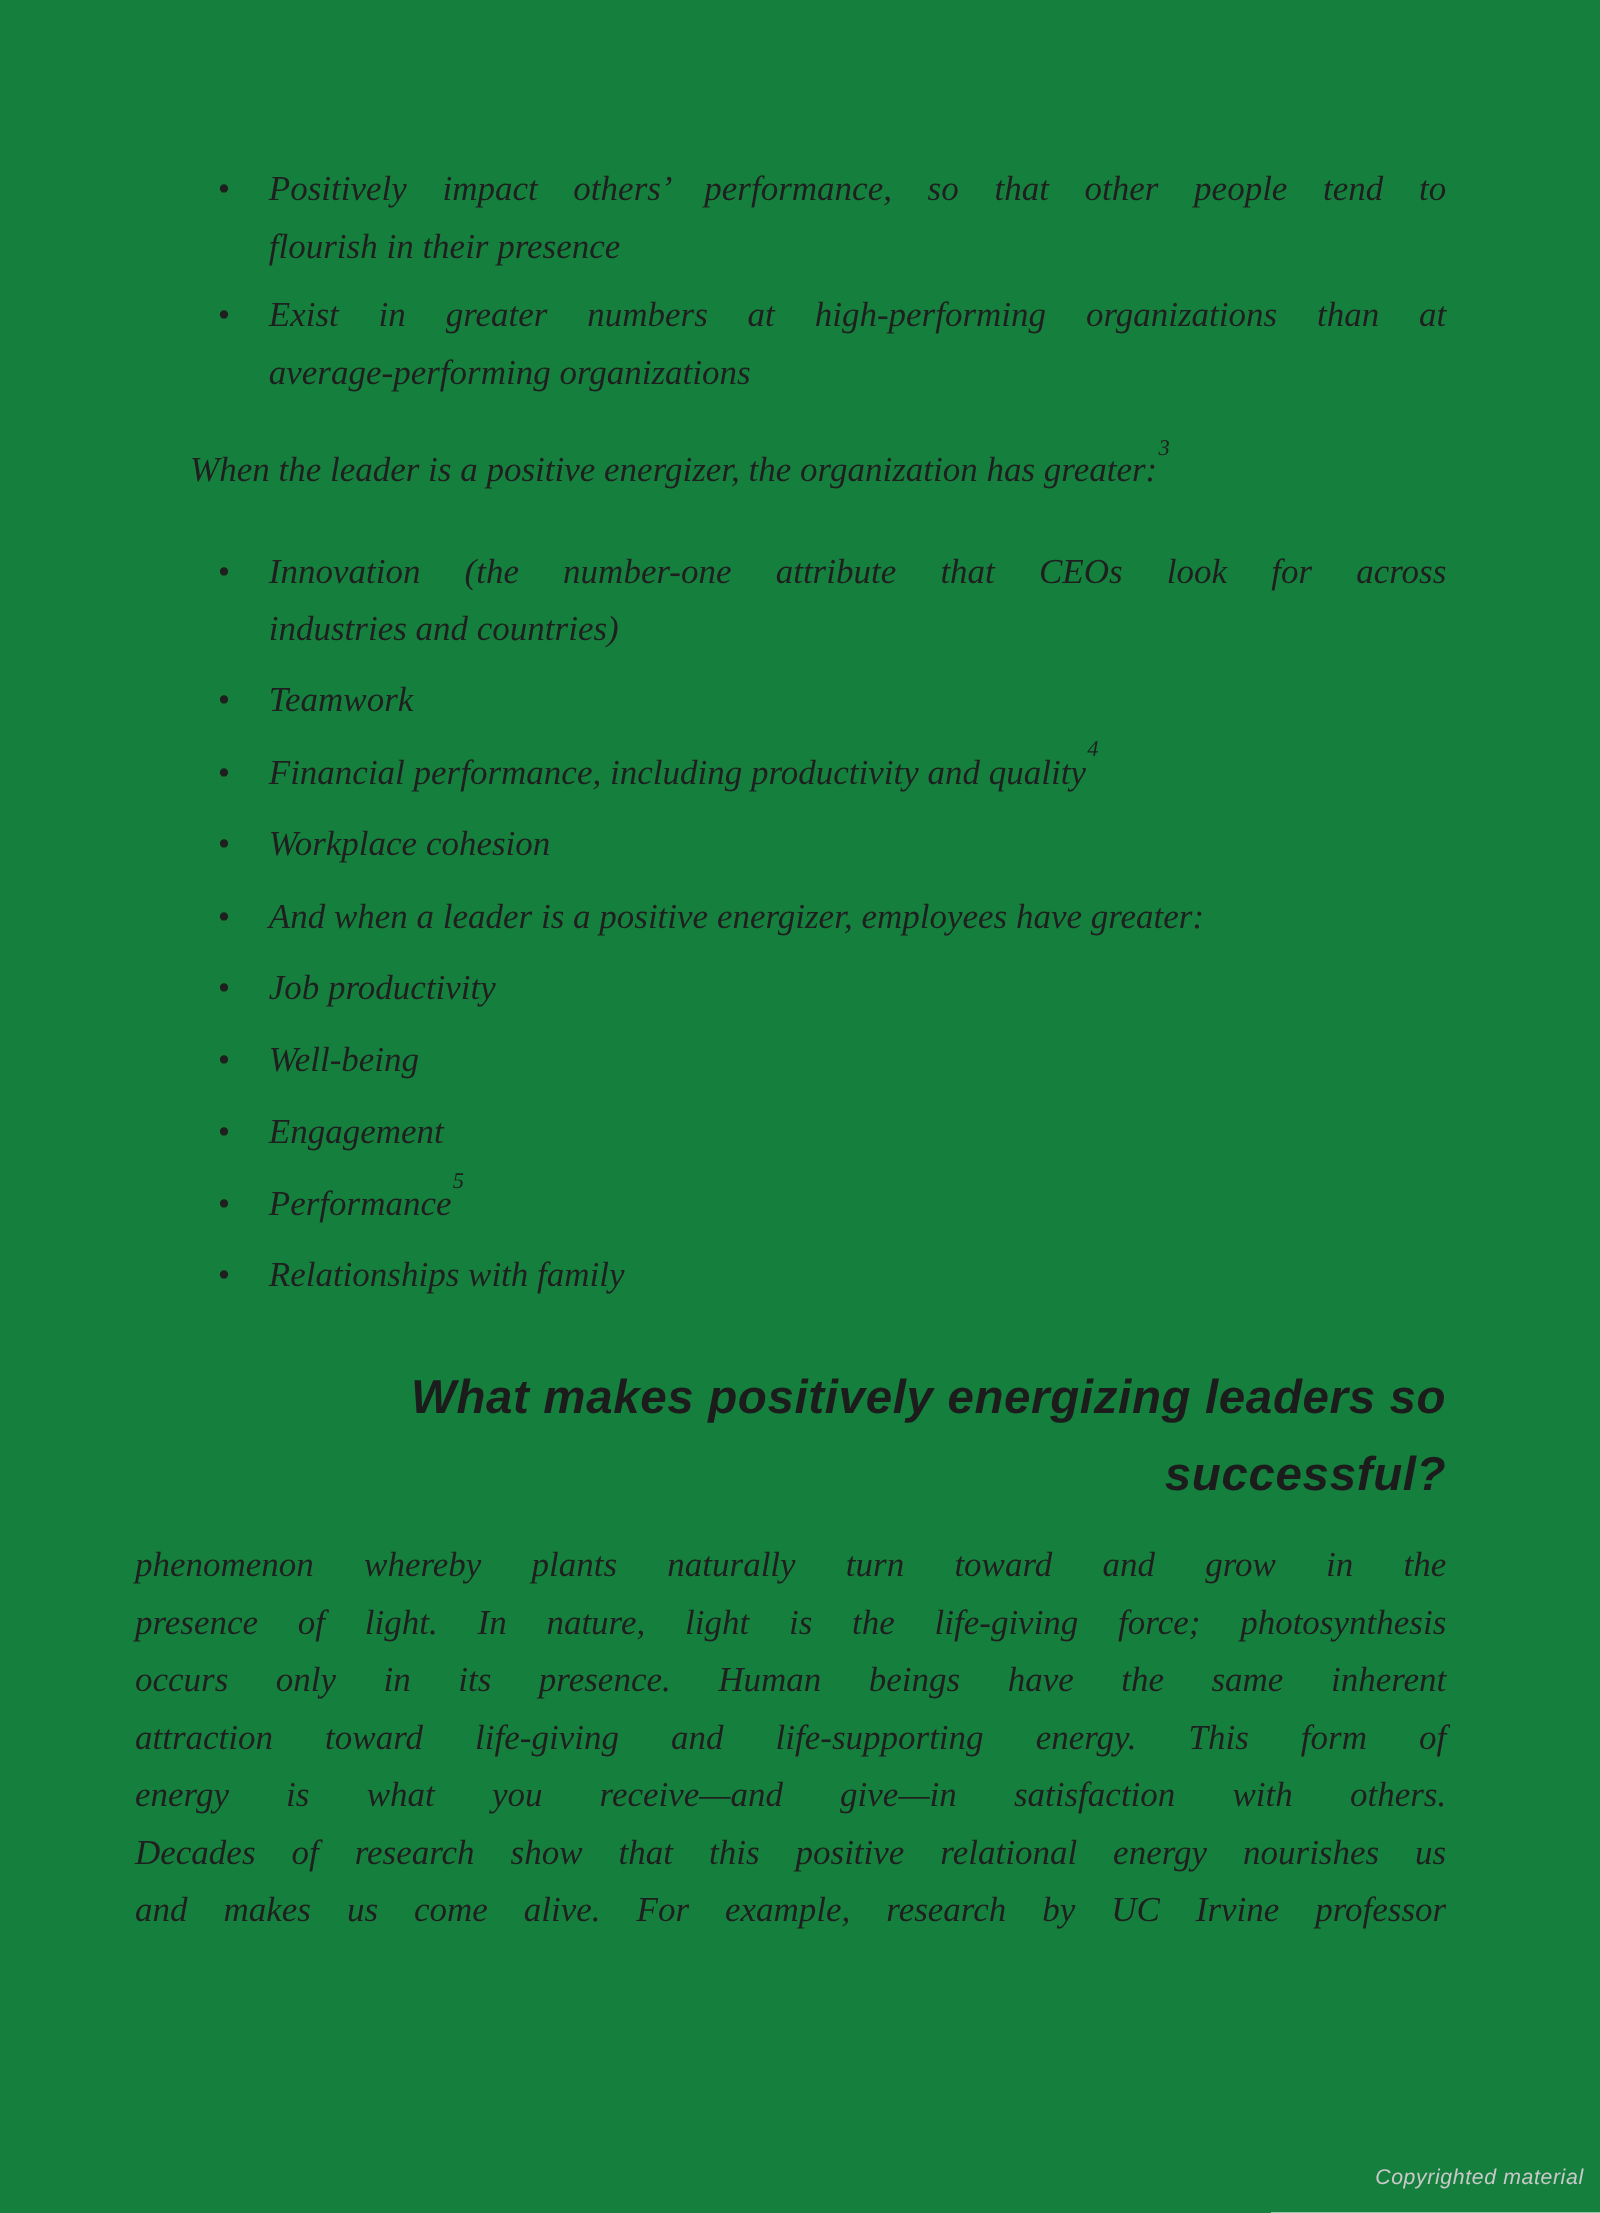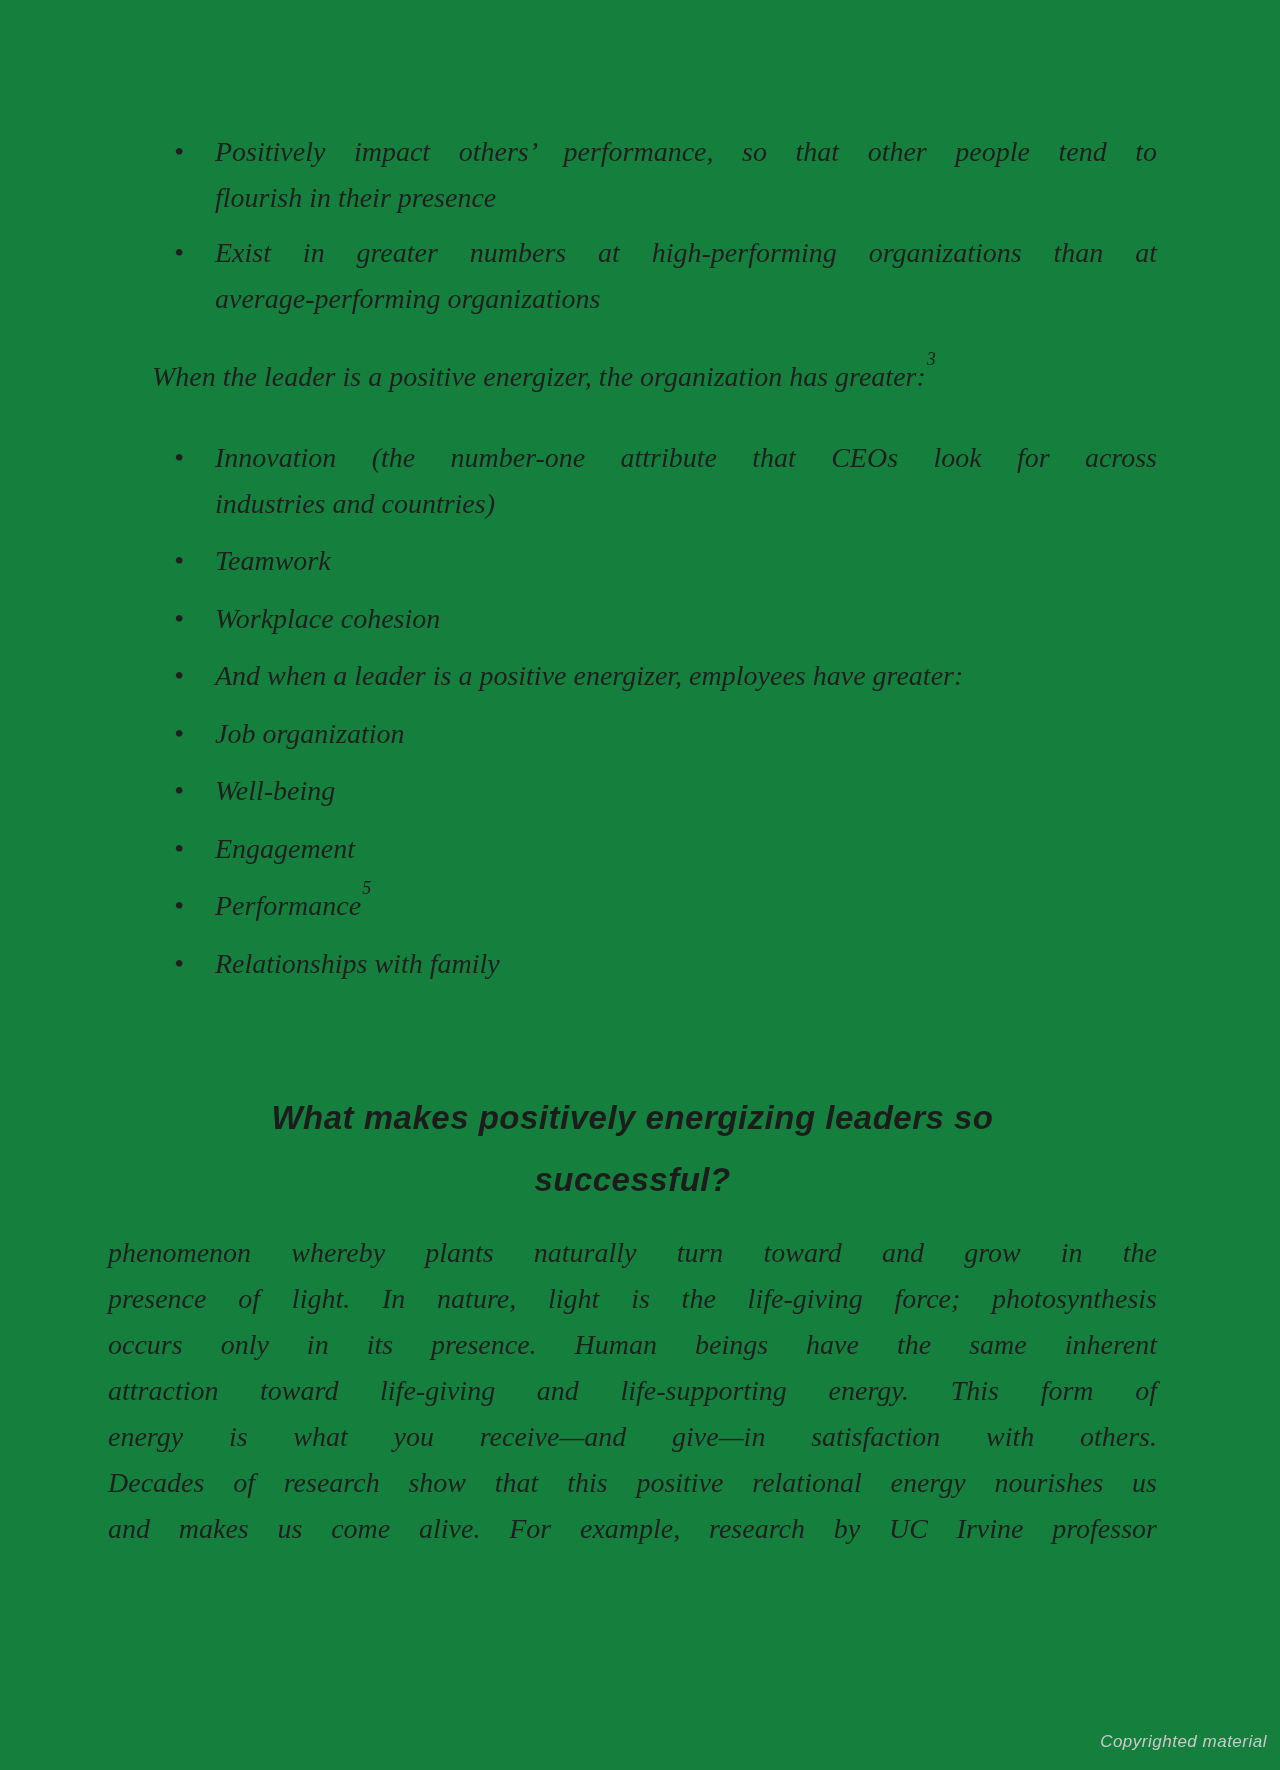--- a/index.html
+++ b/index.html
@@ -44,24 +44,24 @@
     font-size:18px;
     line-height:0;
     position:relative;
     top:-11px;
     margin-left:1px;
   }
   .heading{
     margin:0;
     font-family:"Liberation Sans","DejaVu Sans",sans-serif;
     font-weight:700;
-    font-size:33px;
+    font-size:38px;
     line-height:62px;
     letter-spacing:0.5px;
-    text-align:center;
+    text-align:right;
     color:#1c1c1c;
   }
   .para .line{
     font-size:28px;
     line-height:46px;
   }
   .watermark{
     position:absolute;
     right:13px;
     top:1732px;
@@ -91,27 +91,30 @@
 
   <ul class="bullet-list benefits-list block" style="top:435px;">
     <li>
       <div class="line jline">Innovation (the number-one attribute that CEOs look for across</div>
       <div class="line">industries and countries)</div>
     </li>
     <li>
       <div class="line">Teamwork</div>
     </li>
     <li>
+      <div class="line"><span>Financial performance, including productivity and quality</span><sup class="fnref">4</sup></div>
+    </li>
+    <li>
       <div class="line">Workplace cohesion</div>
     </li>
     <li>
       <div class="line">And when a leader is a positive energizer, employees have greater:</div>
     </li>
     <li>
-      <div class="line">Job organization</div>
+      <div class="line">Job productivity</div>
     </li>
     <li>
       <div class="line">Well-being</div>
     </li>
     <li>
       <div class="line">Engagement</div>
     </li>
     <li>
       <div class="line"><span>Performance</span><sup class="fnref">5</sup></div>
     </li>

